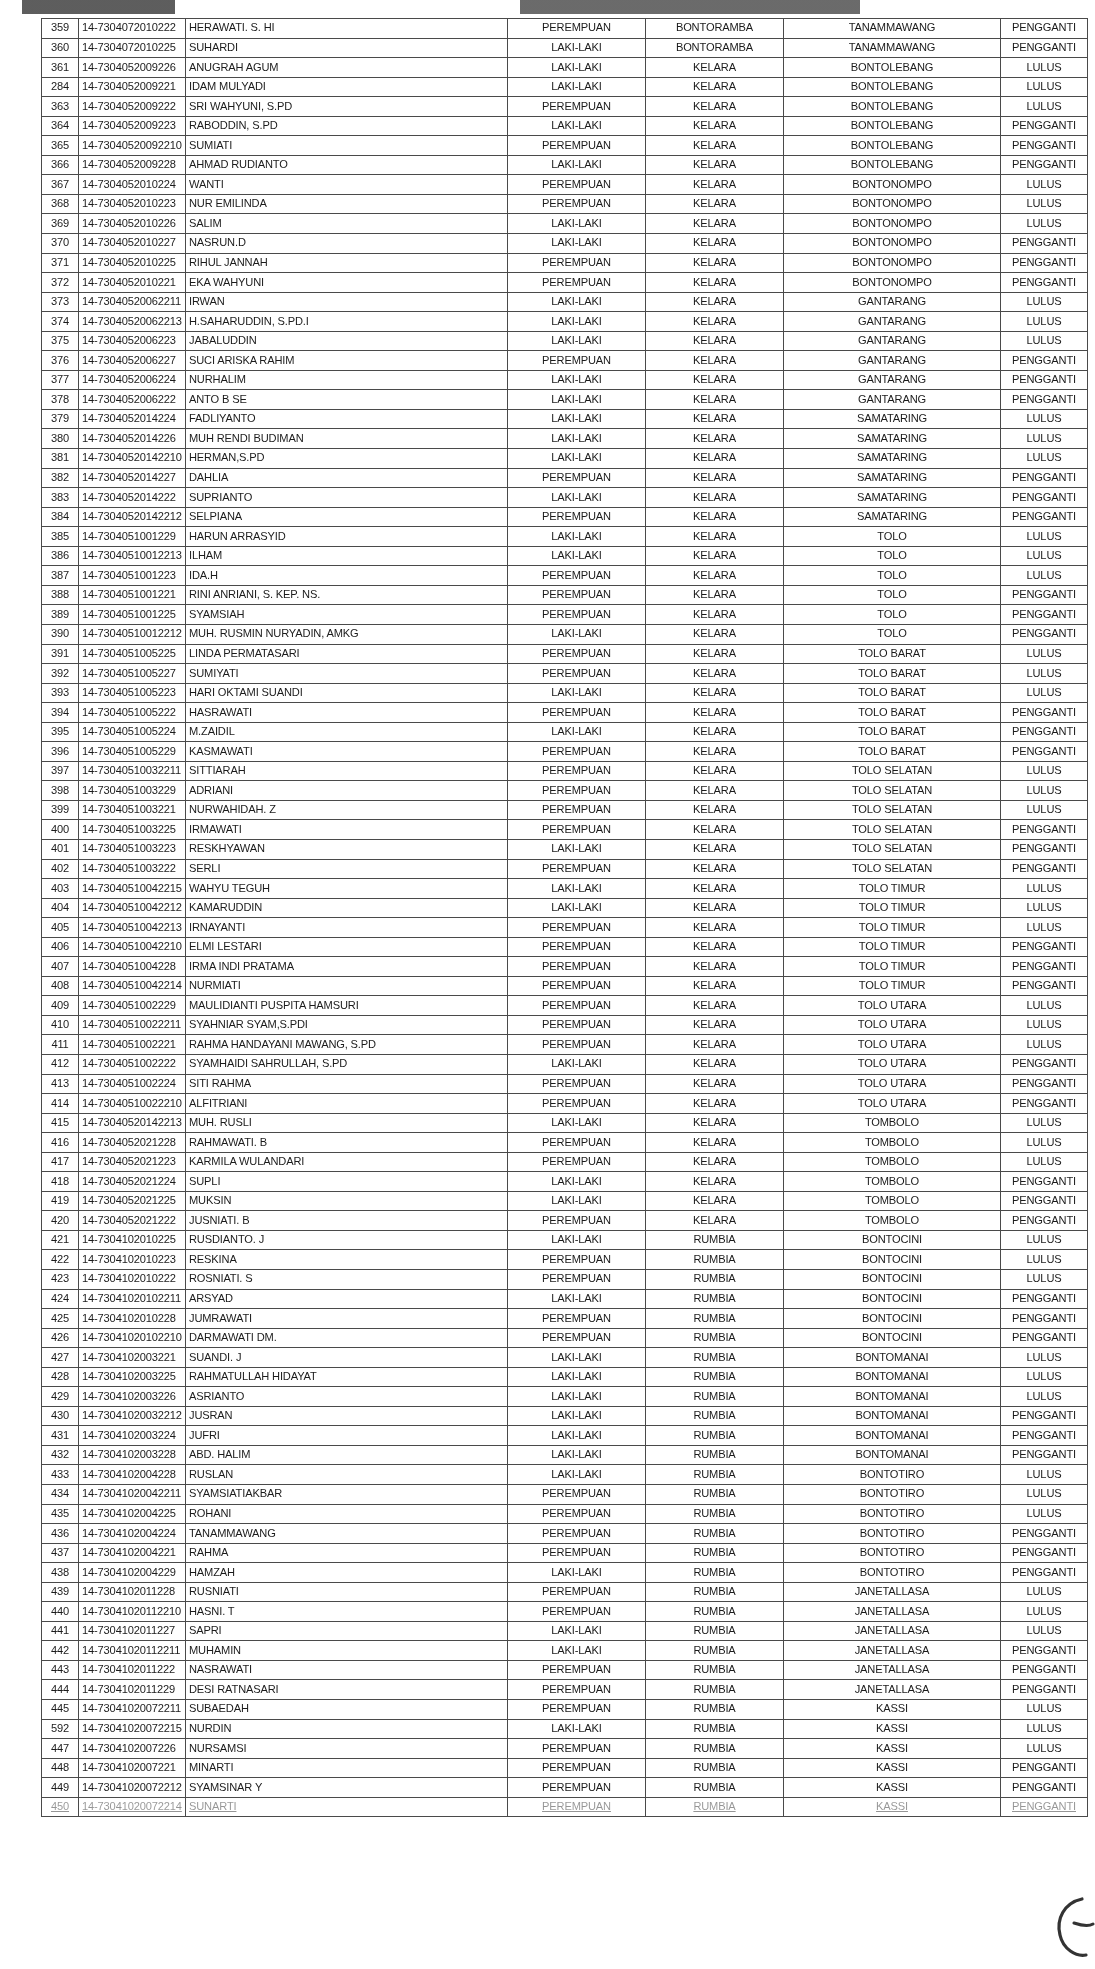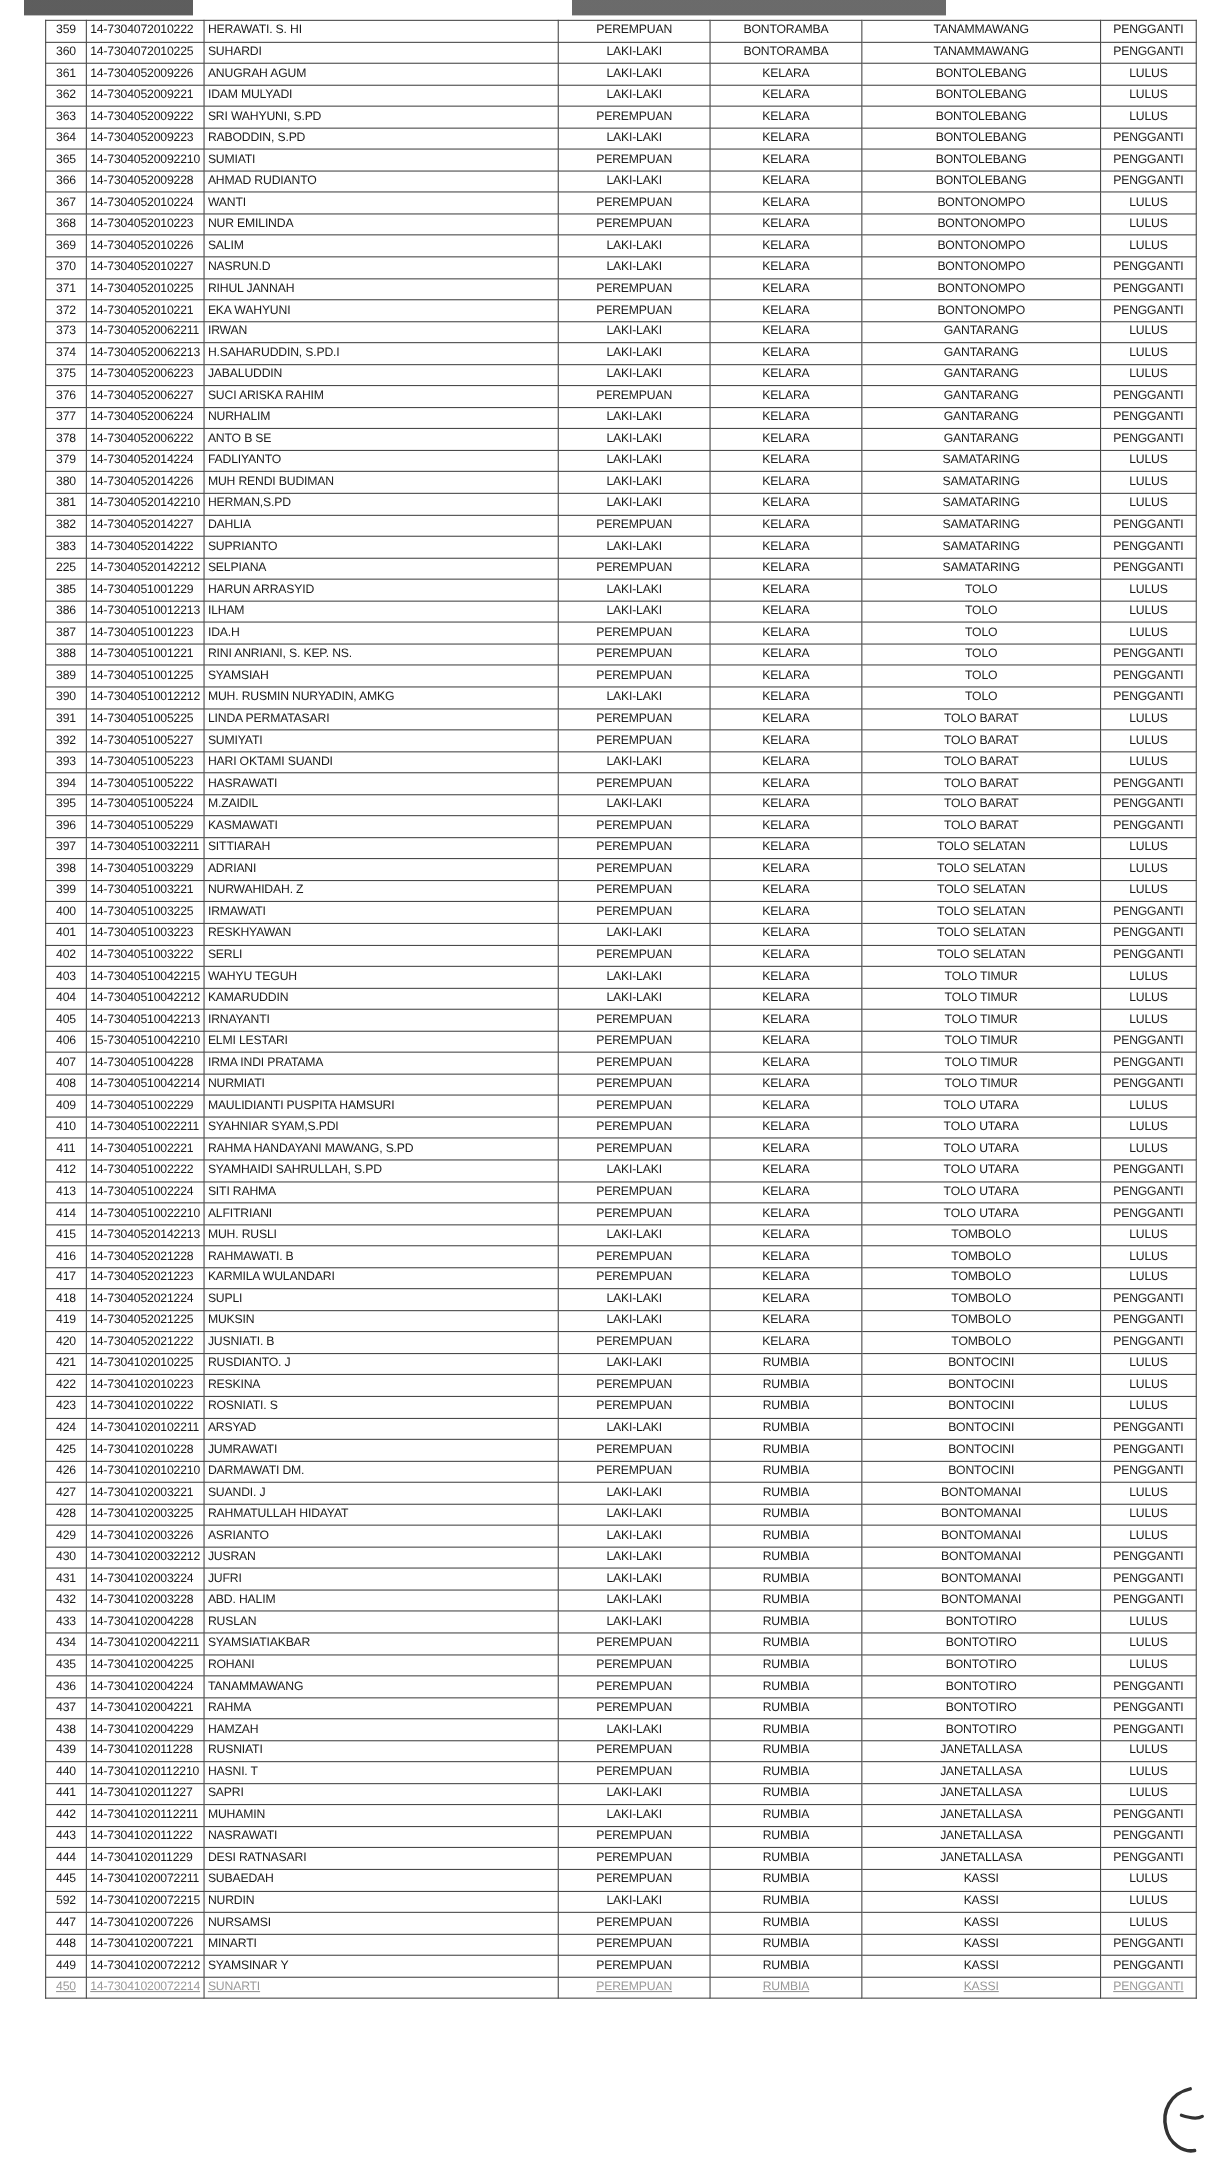--- a/index.html
+++ b/index.html
@@ -132,21 +132,21 @@
         <tr>
           <td class="no">361</td>
           <td class="id">14-7304052009226</td>
           <td class="nama">ANUGRAH AGUM</td>
           <td class="jk">LAKI-LAKI</td>
           <td class="kec">KELARA</td>
           <td class="kel">BONTOLEBANG</td>
           <td class="stat">LULUS</td>
         </tr>
         <tr>
-          <td class="no">362</td>
+          <td class="no">284</td>
           <td class="id">14-7304052009221</td>
           <td class="nama">IDAM MULYADI</td>
           <td class="jk">LAKI-LAKI</td>
           <td class="kec">KELARA</td>
           <td class="kel">BONTOLEBANG</td>
           <td class="stat">LULUS</td>
         </tr>
         <tr>
           <td class="no">363</td>
           <td class="id">14-7304052009222</td>
@@ -330,21 +330,21 @@
         <tr>
           <td class="no">383</td>
           <td class="id">14-7304052014222</td>
           <td class="nama">SUPRIANTO</td>
           <td class="jk">LAKI-LAKI</td>
           <td class="kec">KELARA</td>
           <td class="kel">SAMATARING</td>
           <td class="stat">PENGGANTI</td>
         </tr>
         <tr>
-          <td class="no">225</td>
+          <td class="no">384</td>
           <td class="id">14-73040520142212</td>
           <td class="nama">SELPIANA</td>
           <td class="jk">PEREMPUAN</td>
           <td class="kec">KELARA</td>
           <td class="kel">SAMATARING</td>
           <td class="stat">PENGGANTI</td>
         </tr>
         <tr>
           <td class="no">385</td>
           <td class="id">14-7304051001229</td>
@@ -529,21 +529,21 @@
           <td class="no">405</td>
           <td class="id">14-73040510042213</td>
           <td class="nama">IRNAYANTI</td>
           <td class="jk">PEREMPUAN</td>
           <td class="kec">KELARA</td>
           <td class="kel">TOLO TIMUR</td>
           <td class="stat">LULUS</td>
         </tr>
         <tr>
           <td class="no">406</td>
-          <td class="id">15-73040510042210</td>
+          <td class="id">14-73040510042210</td>
           <td class="nama">ELMI LESTARI</td>
           <td class="jk">PEREMPUAN</td>
           <td class="kec">KELARA</td>
           <td class="kel">TOLO TIMUR</td>
           <td class="stat">PENGGANTI</td>
         </tr>
         <tr>
           <td class="no">407</td>
           <td class="id">14-7304051004228</td>
           <td class="nama">IRMA INDI PRATAMA</td>

